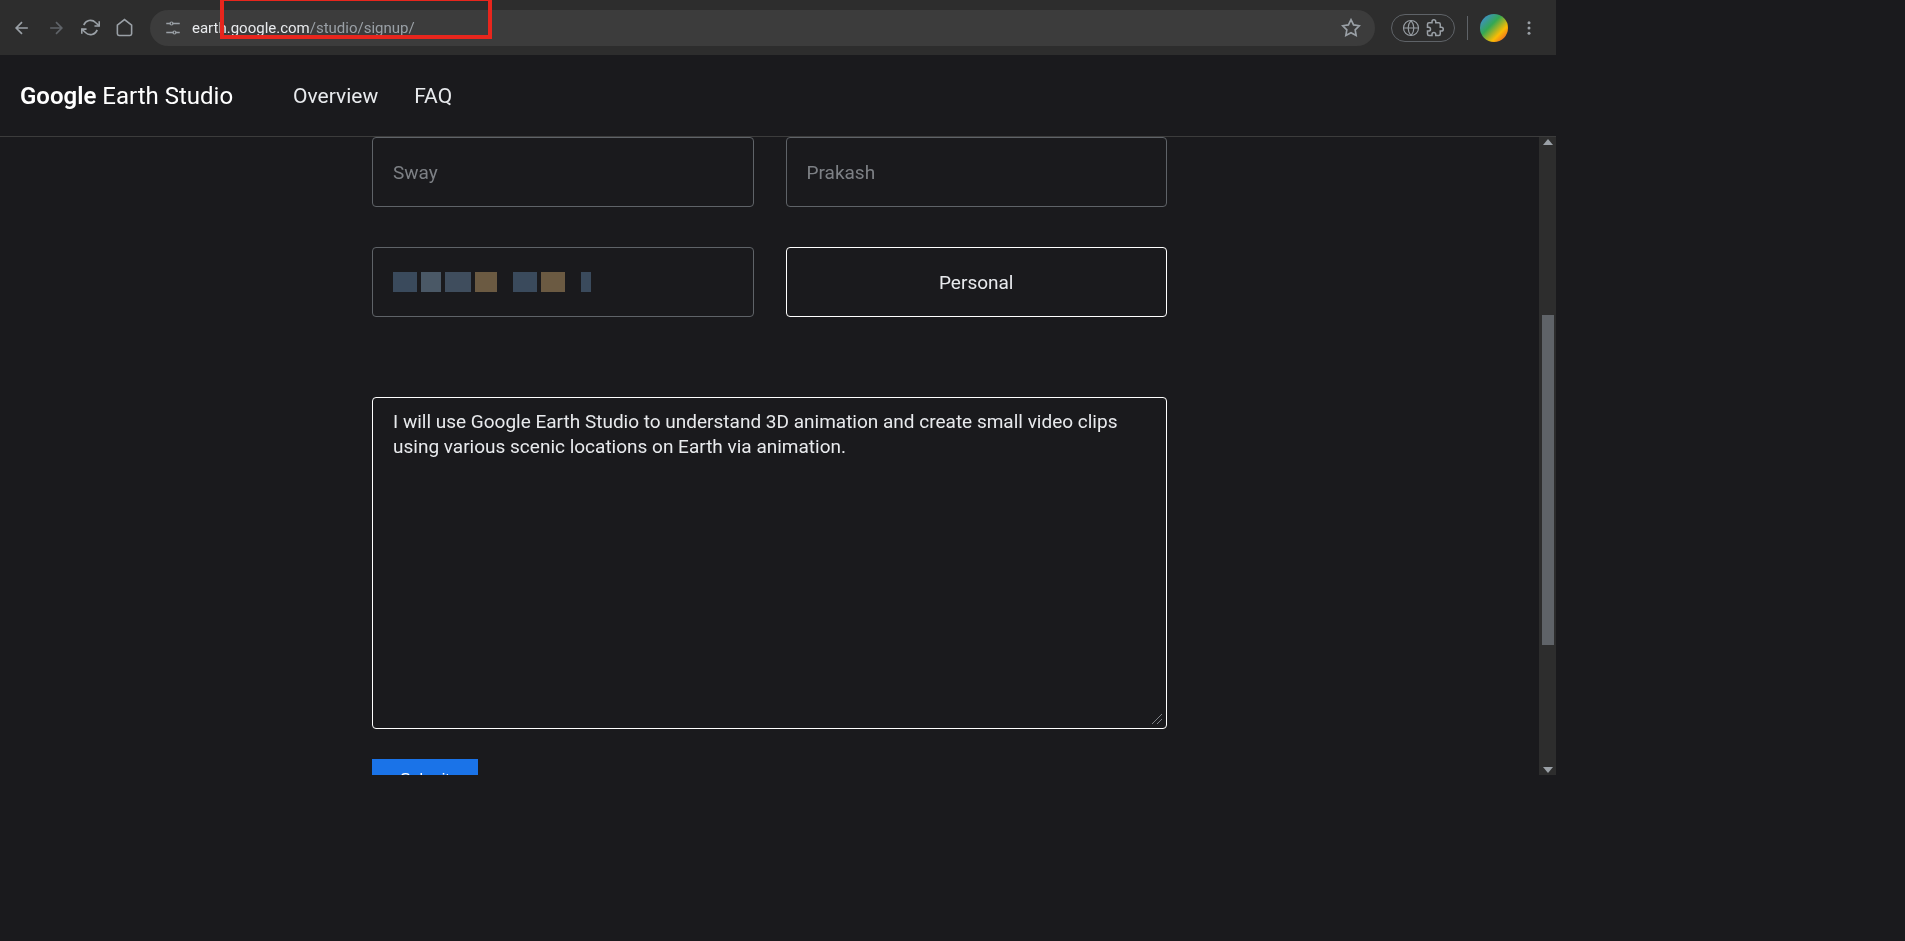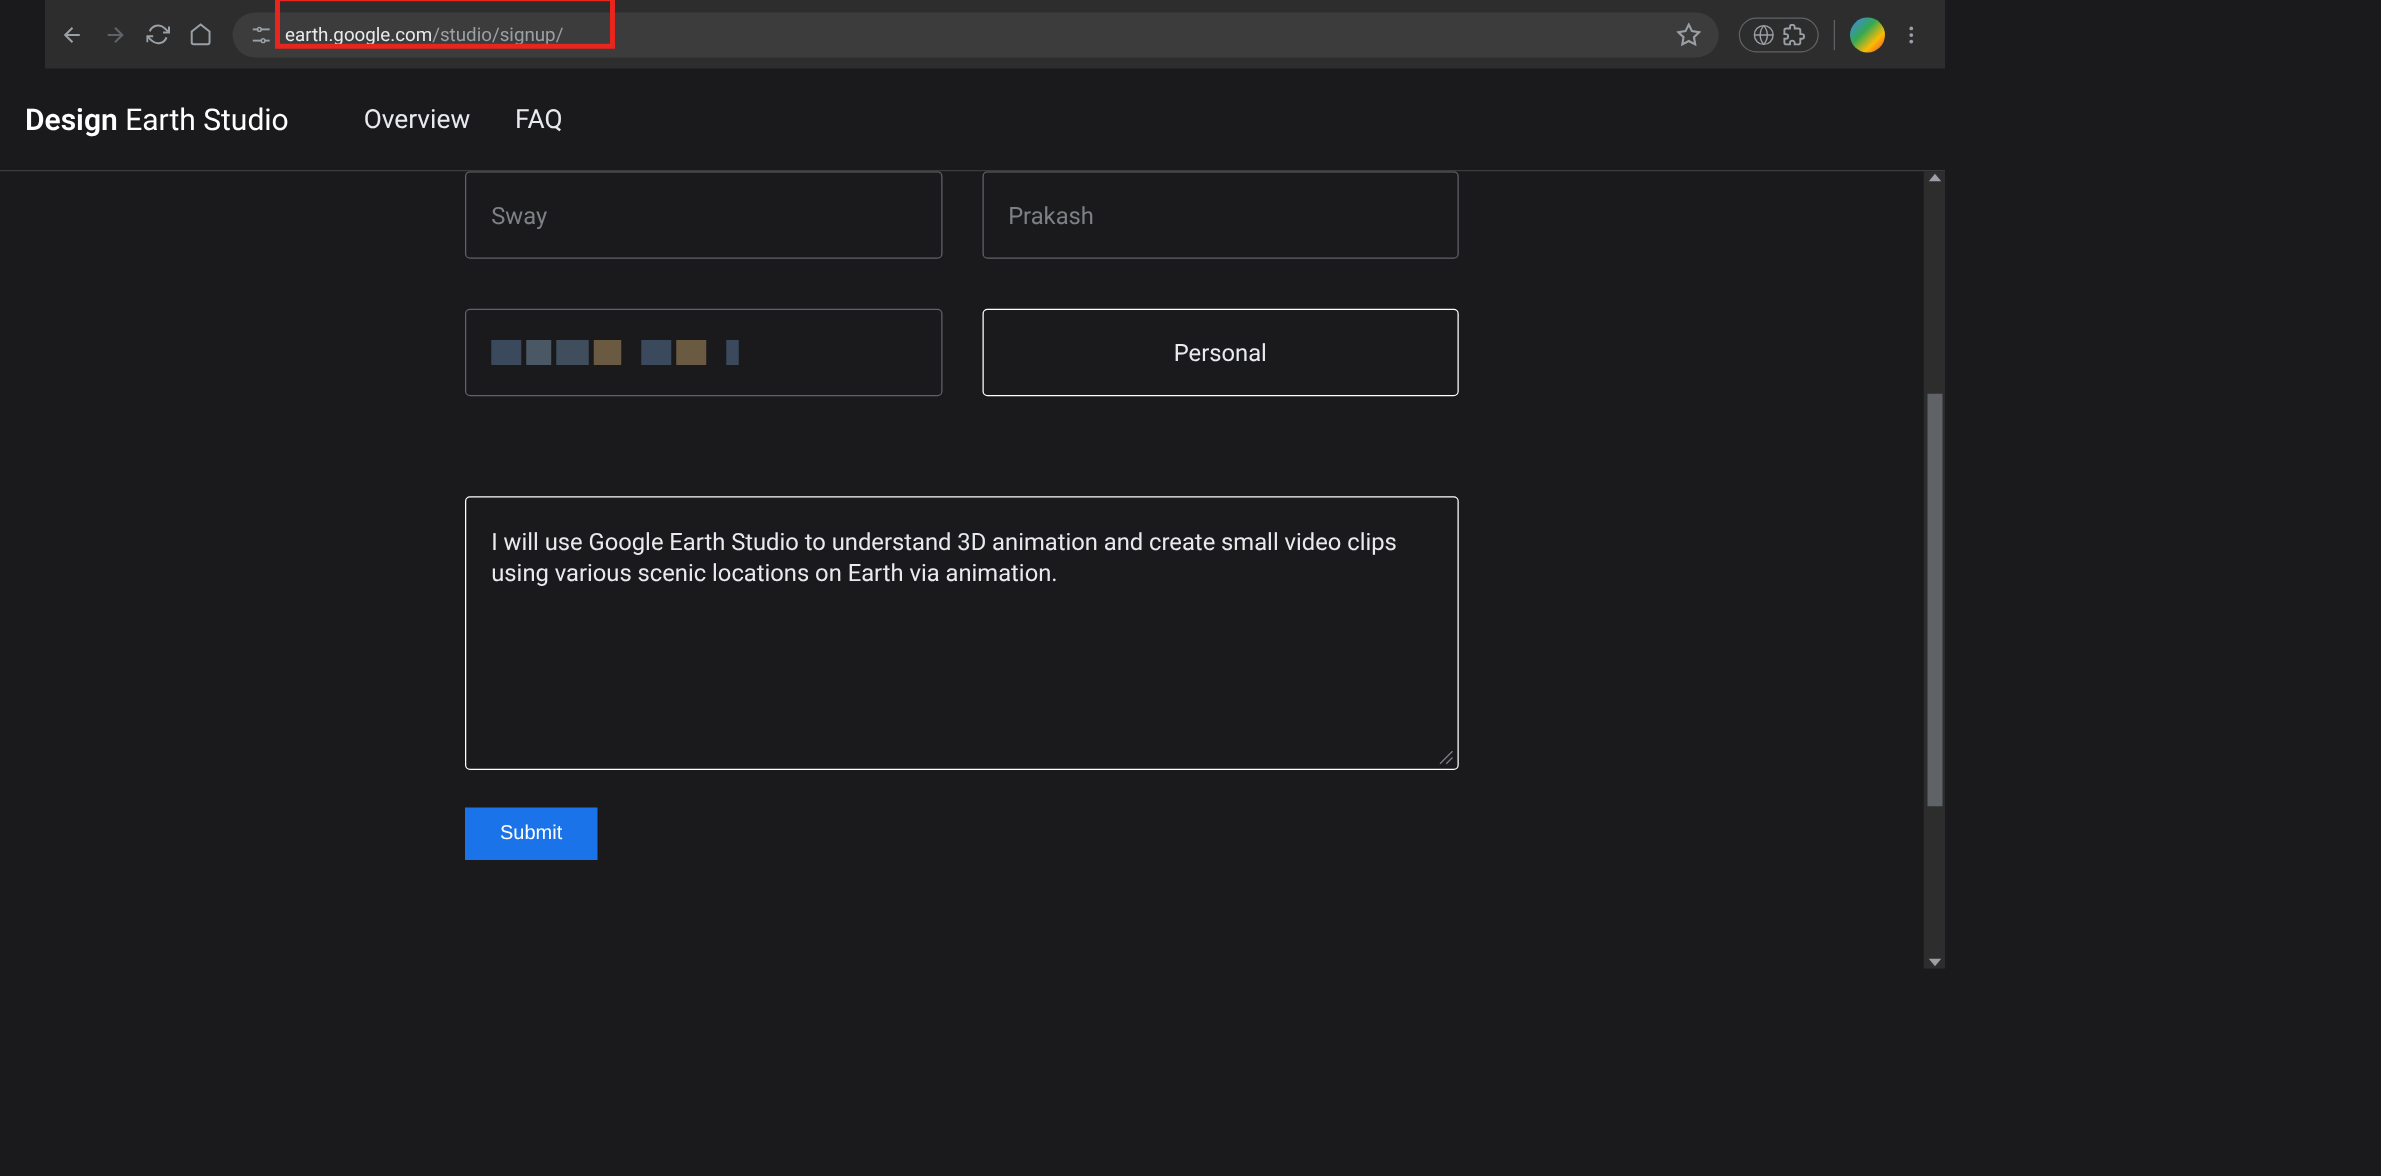--- a/index.html
+++ b/index.html
@@ -13,21 +13,20 @@
     }
     
     
     .browser-chrome {
       height: 55px;
       background: #2d2d2d;
       display: flex;
       align-items: center;
       padding: 0 8px;
       gap: 8px;
-      margin-left: 36px;
     }
     
     .nav-controls {
       display: flex;
       align-items: center;
       gap: 14px;
       padding-left: 4px;
     }
     
     .nav-icon {
@@ -217,25 +216,25 @@
     }
     
     .blur-block {
       height: 20px;
     }
     
     .big-gap { margin-top: 40px; }
     
     .textarea-field {
       width: 100%;
-      height: 219px;
+      height: 332px;
       background: transparent;
       border: 1px solid #fff;
       border-radius: 4px;
-      padding: 24px 20px;
+      padding: 12px 20px;
       font-size: 19px;
       color: #e8eaed;
       line-height: 1.3;
       resize: none;
       font-family: inherit;
       position: relative;
     }
     
     .textarea-wrap {
       position: relative;
@@ -362,21 +361,21 @@
           <circle cx="12" cy="5" r="2"></circle>
           <circle cx="12" cy="12" r="2"></circle>
           <circle cx="12" cy="19" r="2"></circle>
         </svg>
     </div>
   </div>
 </div>
 
 <div class="page-nav">
   <div class="logo">
-    <span class="bold">Design</span><span> Earth Studio</span>
+    <span class="bold">Google</span><span> Earth Studio</span>
   </div>
   <div class="nav-links">
     <div class="nav-link">Overview</div>
     <div class="nav-link">FAQ</div>
   </div>
 </div>
 
 <div class="content-wrap">
   <div class="content">
     <div class="form-container">

